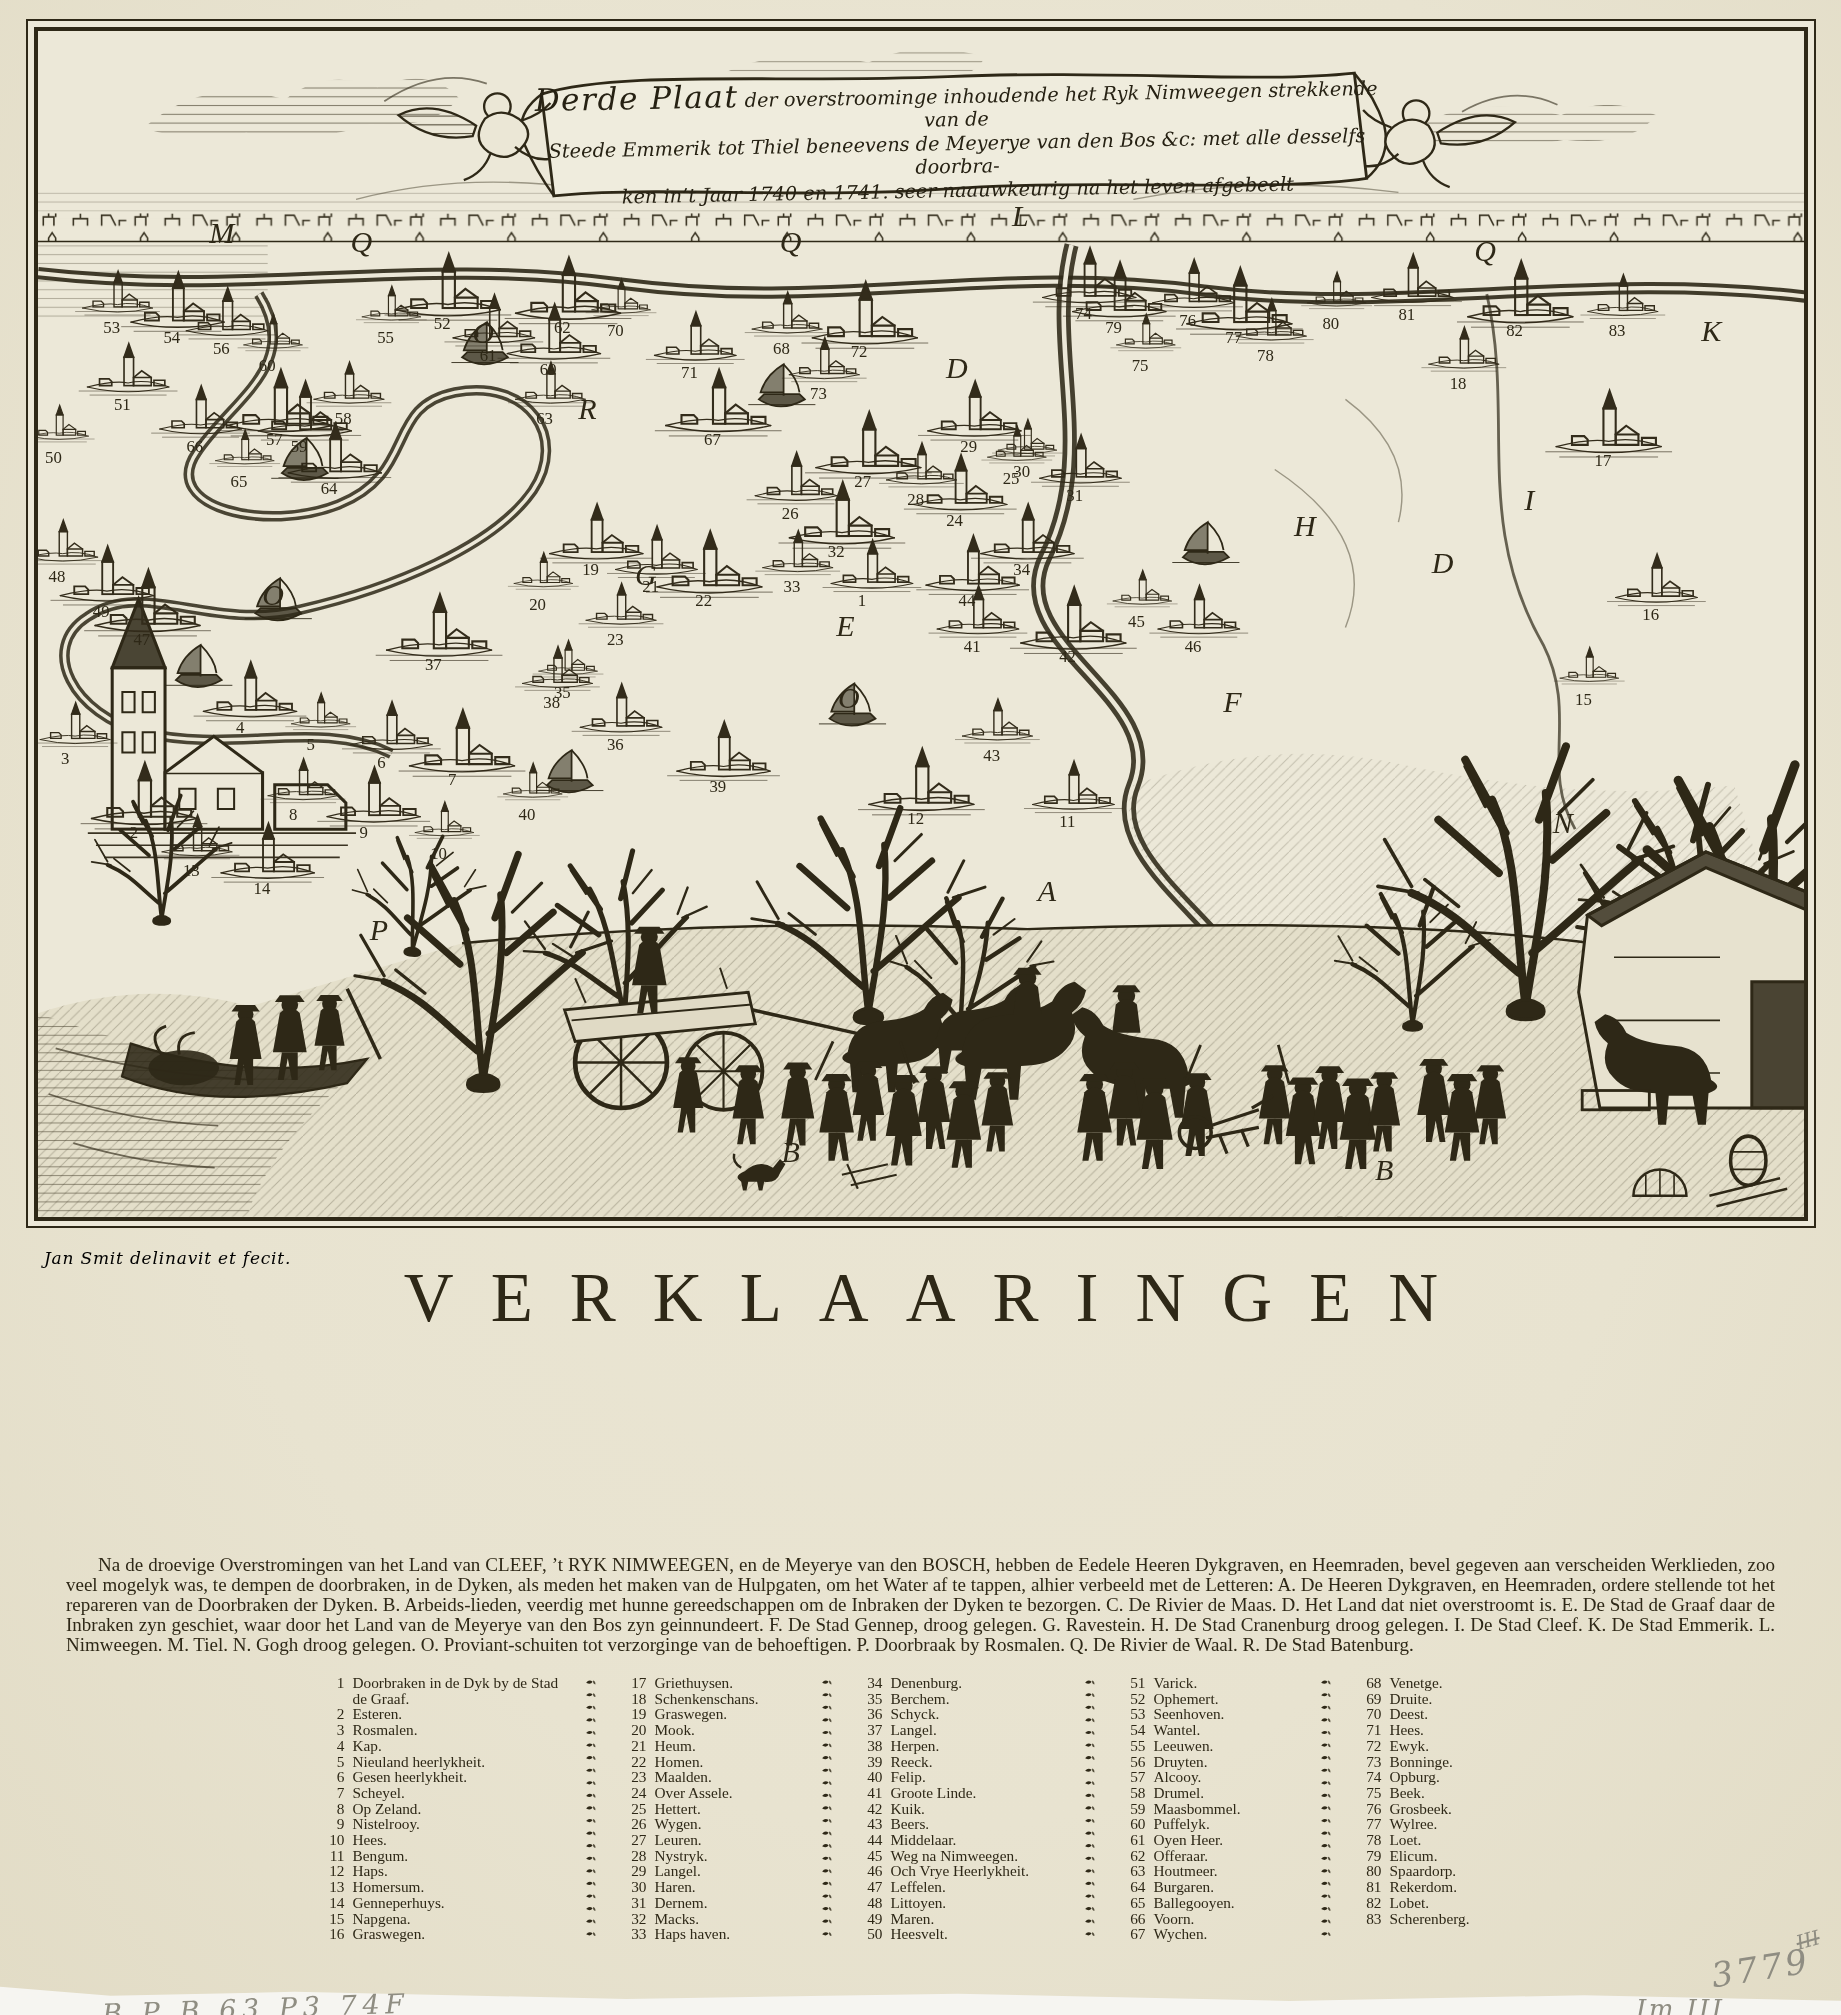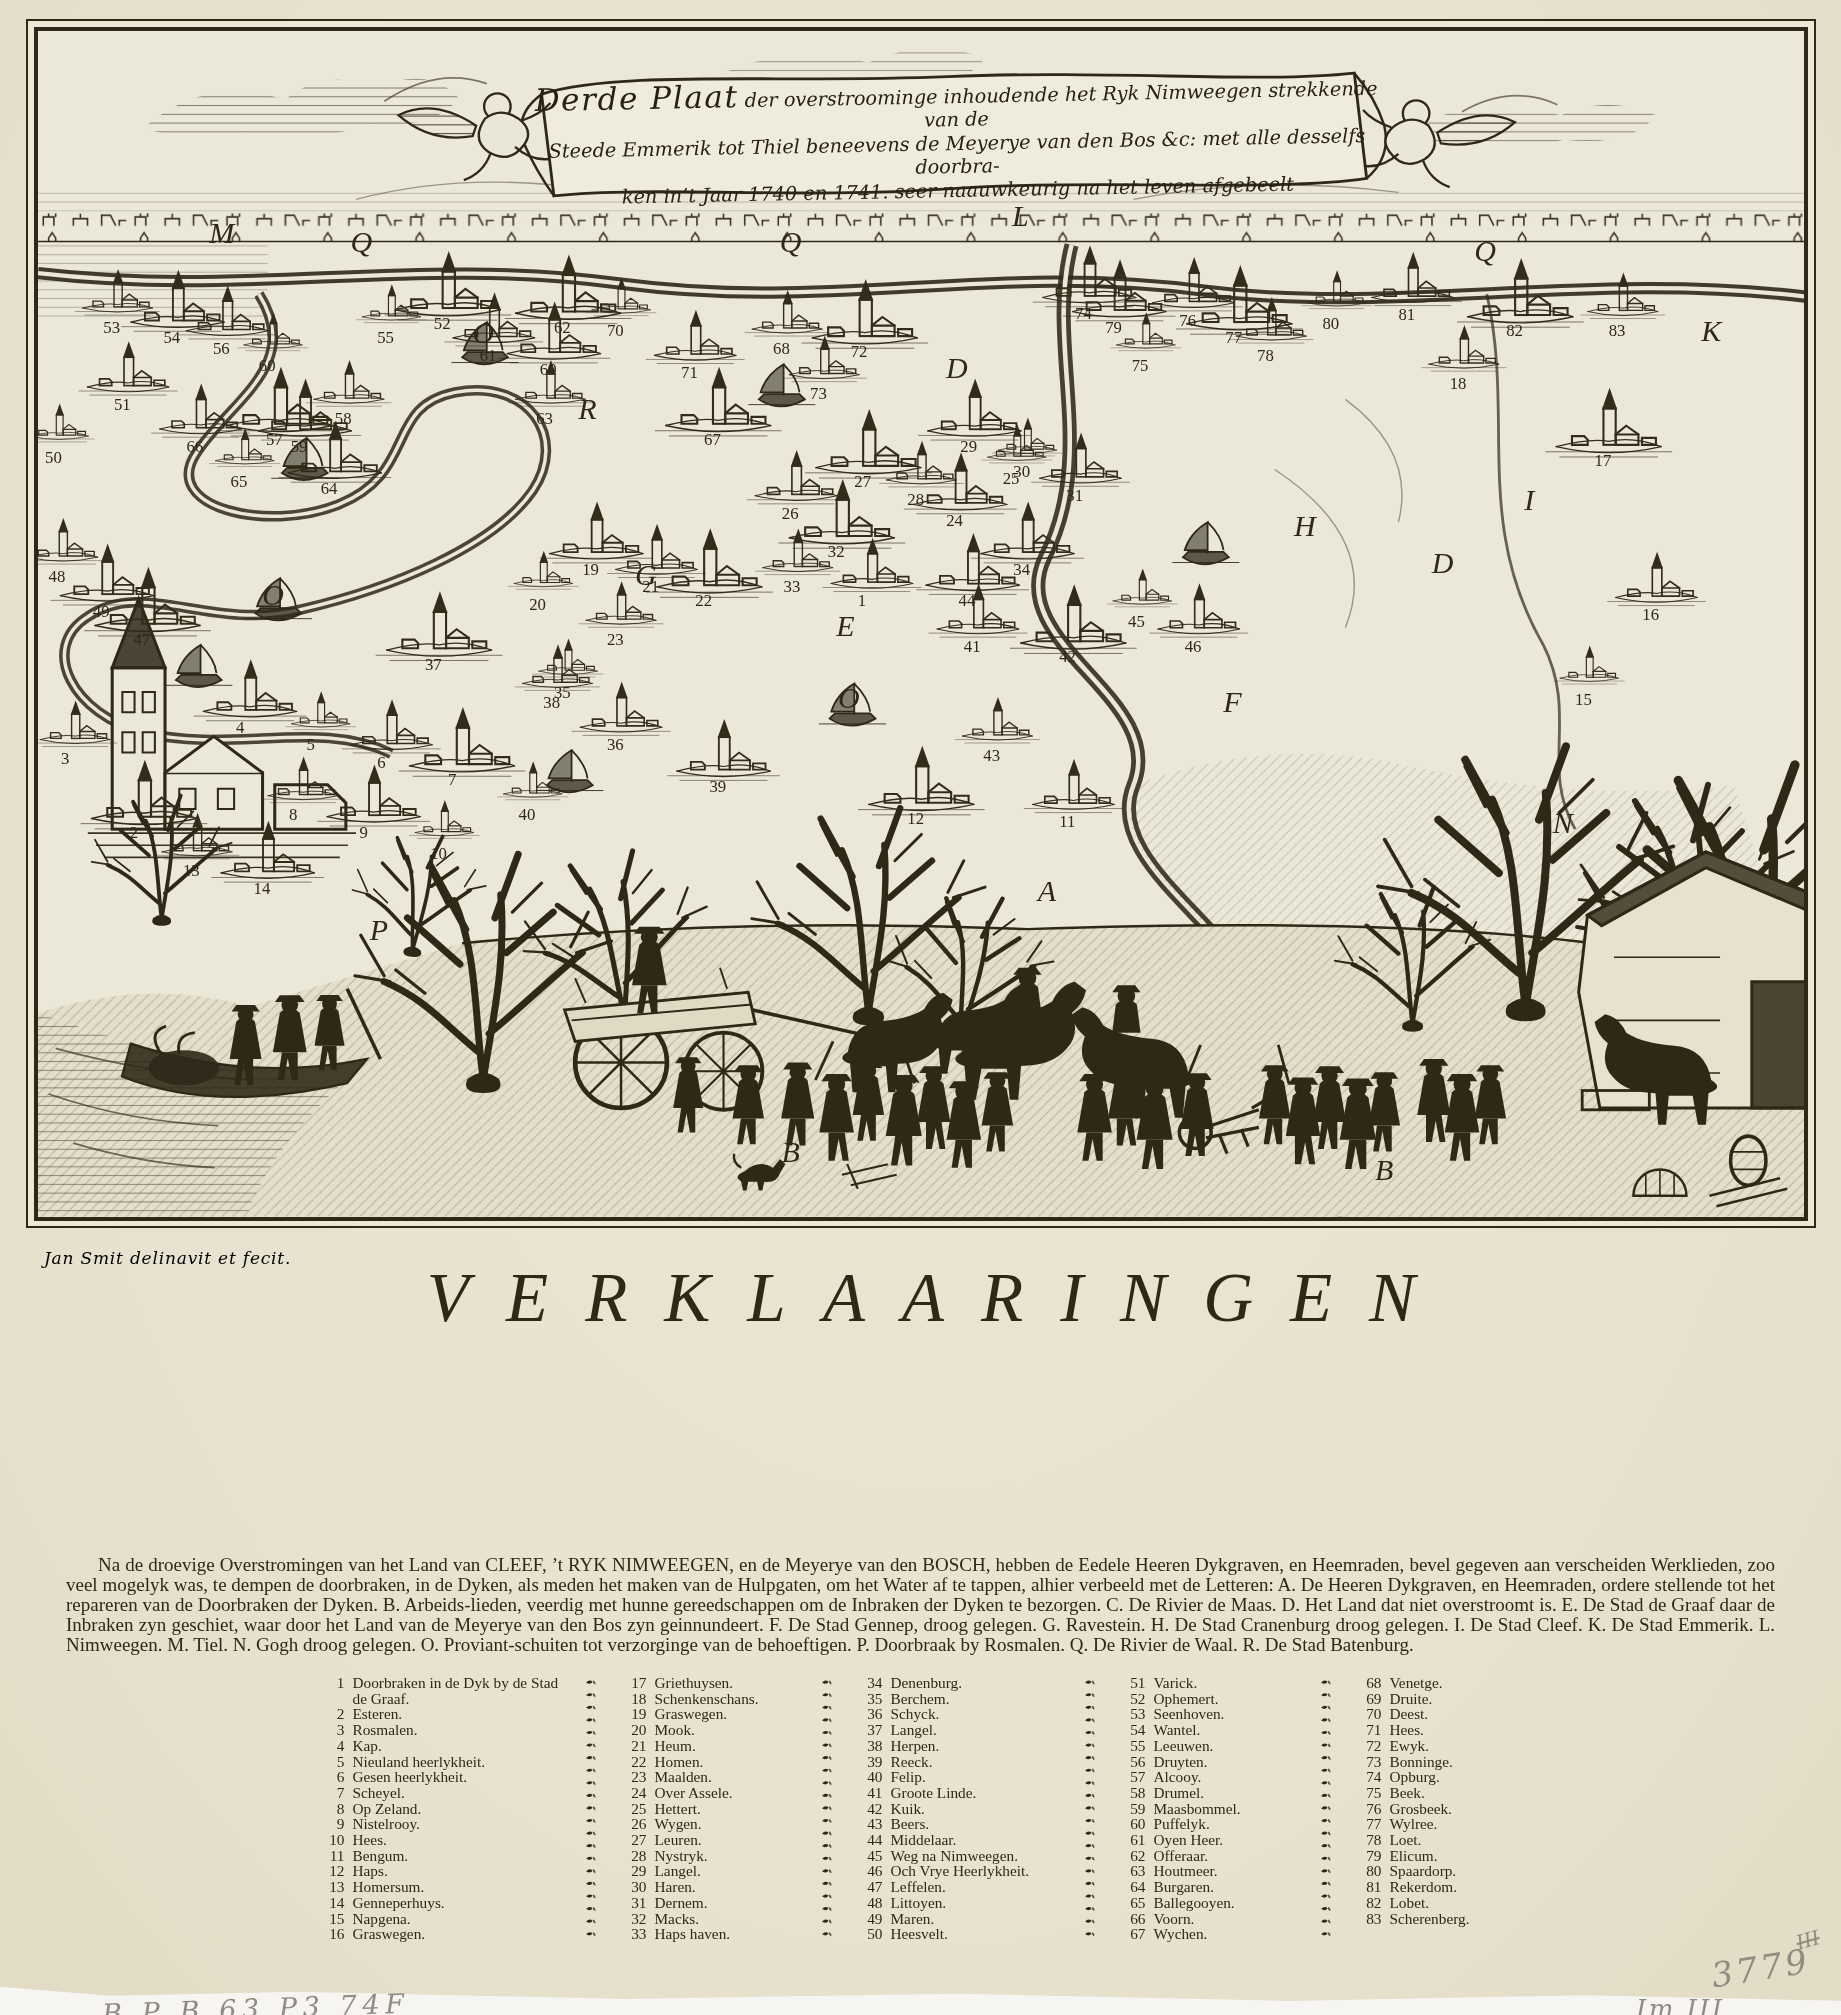--- a/index.html
+++ b/index.html
@@ -14,21 +14,21 @@
   svg#scene{position:absolute;inset:0;width:100%;height:100%;display:block;}
   .maplet{font:italic 17px "Liberation Serif",serif;fill:#2e2817;text-anchor:middle;}
   .vnum{font:9.5px "Liberation Serif",serif;fill:#2e2817;}
   .banner-text{position:absolute;left:492px;top:50px;width:854px;text-align:center;
          font-family:"DejaVu Serif",serif;font-style:italic;font-size:19.3px;line-height:23.4px;
          color:#262113;transform:rotate(-1.1deg);}
   .cart-lead{font-size:31px;letter-spacing:1.6px;}
   .signature{position:absolute;left:44px;top:1248px;font-family:"DejaVu Serif",serif;font-style:italic;
          font-size:17px;color:#000000;letter-spacing:0.8px;}
   
-  .title-block{position:absolute;top:1264px;left:0;width:100%;text-align:center;font-style:italic;}
+  .title-block{position:absolute;top:1264px;left:0;width:100%;text-align:center;}
   .t1{font-size:69px;letter-spacing:37px;text-indent:37px;line-height:1;}
   .t2{font-size:38px;letter-spacing:22.6px;text-indent:22.6px;line-height:1;margin-top:16px;}
   .t3{font-size:66px;letter-spacing:24px;text-indent:24px;line-height:1;margin-top:19.3px;}
   .paragraph{position:absolute;top:1555px;left:66px;width:1709px;font-size:19px;line-height:20px;
          text-align:justify;text-indent:32px;margin:0;}
   .legend{position:absolute;top:1675px;left:0;width:100%;display:flex;justify-content:center;
          gap:21px;font-size:15.3px;line-height:15.7px;}
   .lcol{flex:none;}
   .lrow{display:flex;align-items:baseline;}
   .lnum{flex:none;width:26px;text-align:right;padding-right:8px;}

